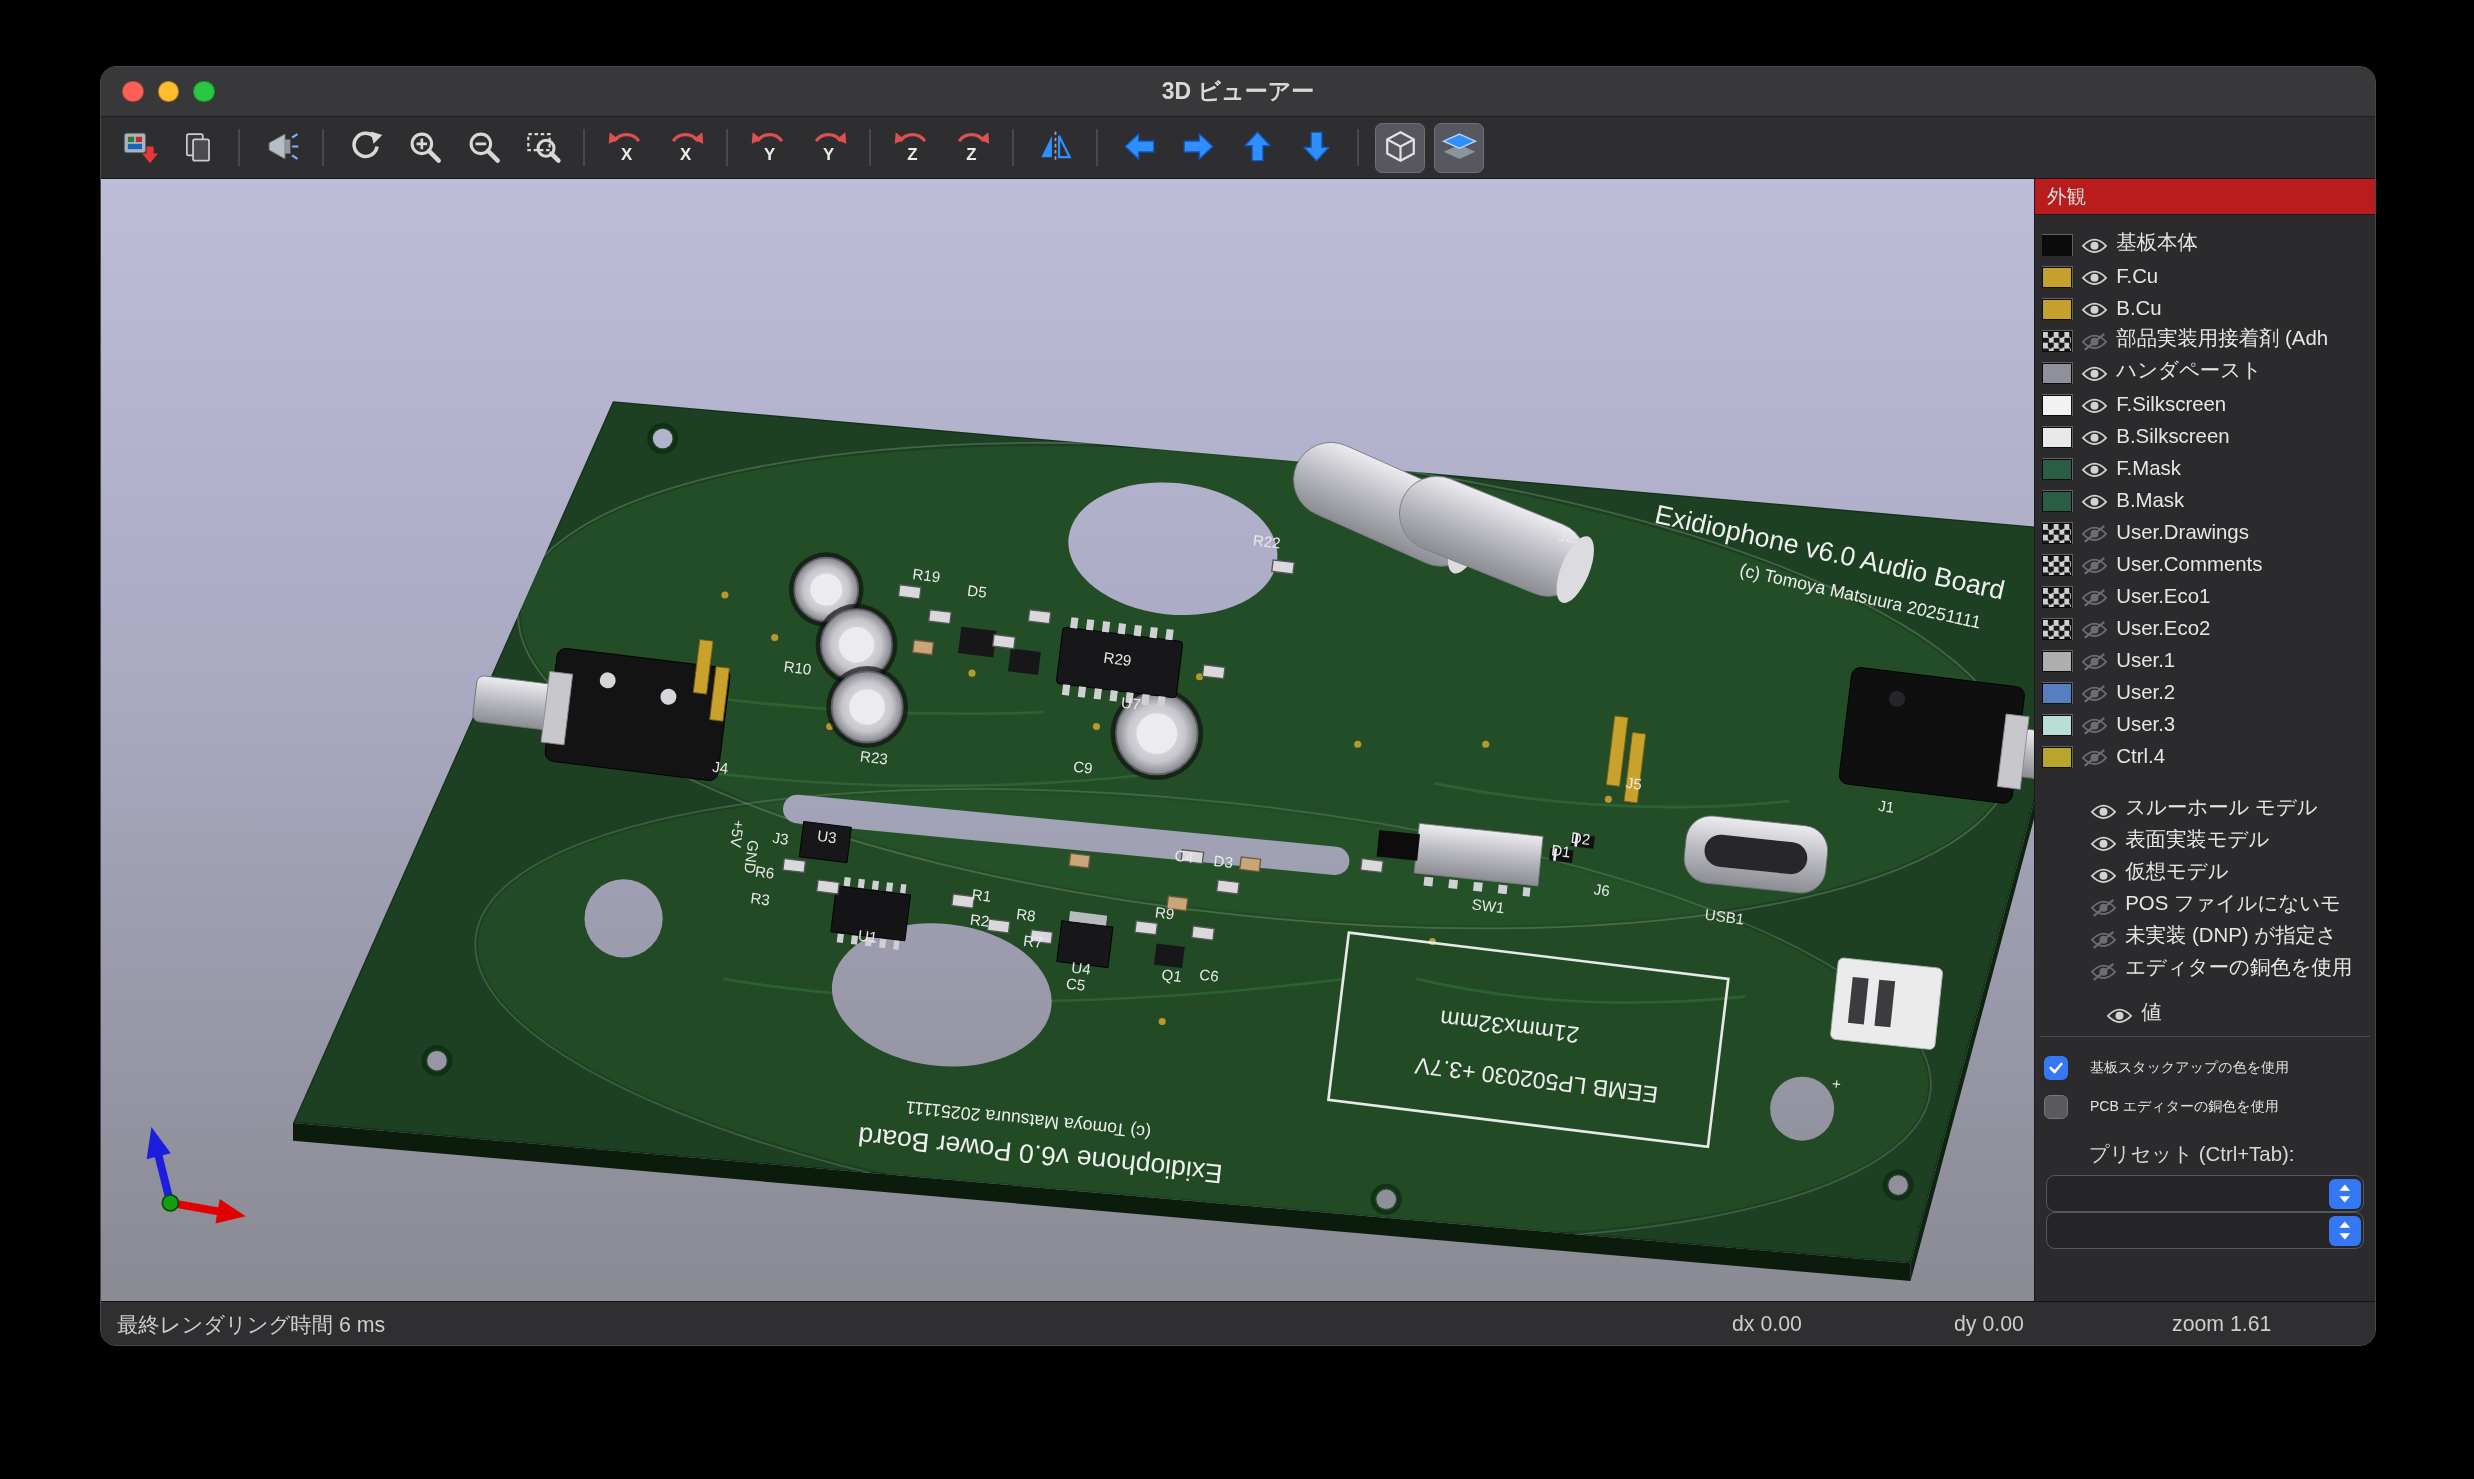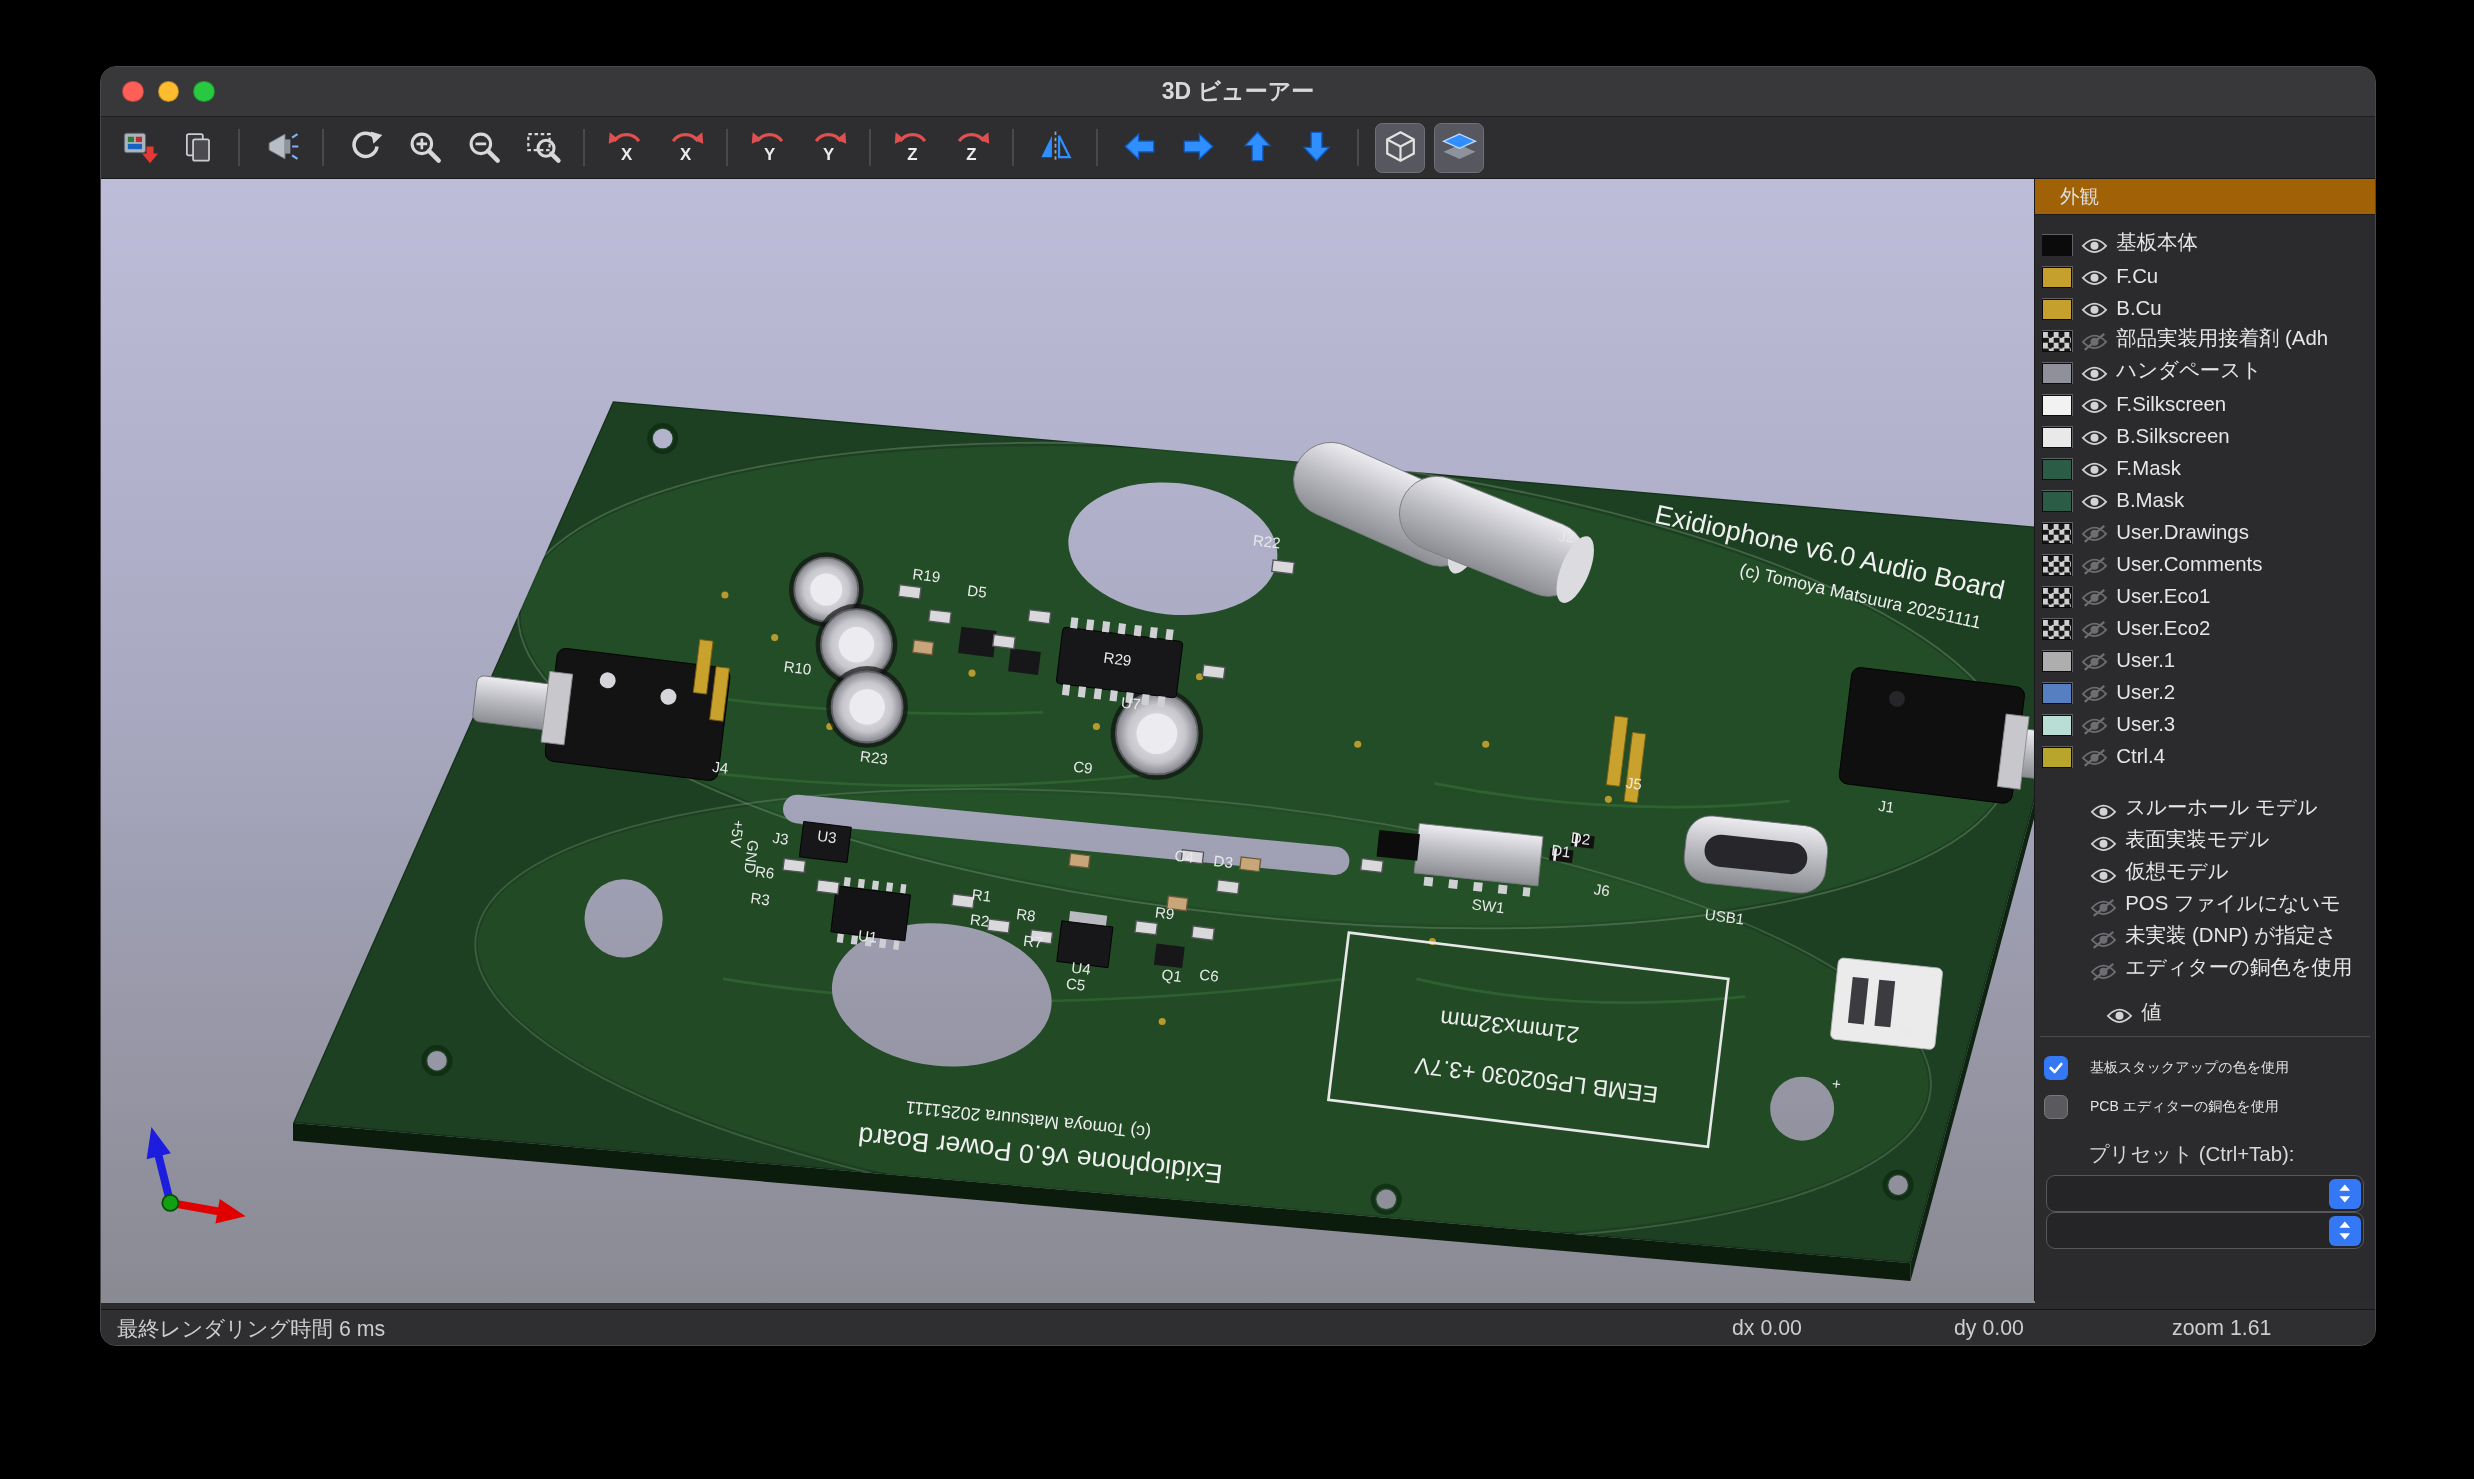--- a/index.html
+++ b/index.html
@@ -15,38 +15,38 @@
   .tb-btn svg{width:39px;height:39px;}
   .tb-sep{width:1.8px;height:37px;background:#49494d;margin:0 7.1px;flex:0 0 auto;}
   .viewport{position:absolute;left:0;top:112px;width:1934px;height:1124px;background:linear-gradient(180deg,#bdbdd9 0%,#a9a9c2 45%,#8a8a93 100%);}
   .board-svg{position:absolute;inset:0;}
   .board-svg text{font-family:"Liberation Sans",sans-serif;}
   .des{font-size:17px;fill:#e9e9e9;text-anchor:middle;font-family:"DejaVu Sans Mono",monospace;}
   .silk30{font-size:30px;fill:#f0f0f0;text-anchor:middle;}
   .silk26{font-size:26px;fill:#ededed;text-anchor:middle;}
   .silk20{font-size:20px;fill:#ededed;text-anchor:middle;}
   .sidepanel{position:absolute;right:0;top:112px;bottom:44px;width:341px;background:#2b2b2d;border-left:1.8px solid #1b1b1d;overflow:hidden;}
-  .panel-header{height:36px;background:#a16207;border-bottom:0.9px solid #1e1e20;color:#dedede;font-size:19.6px;display:flex;align-items:center;padding:0 25px;}
+  .panel-header{height:36px;background:#b91c1c;border-bottom:0.9px solid #1e1e20;color:#dedede;font-size:19.6px;display:flex;align-items:center;padding:0 12px;}
   .rows{padding:9px 3.6px 0 7.1px;}
   .row{display:flex;align-items:flex-end;height:32px;gap:7.1px;color:#e6e6e6;font-size:20.4px;white-space:nowrap;overflow:hidden;}
   .swatch{width:30px;height:21.3px;border:0.9px solid #0c0c0c;outline:0.9px solid #616165;flex:0 0 auto;}
   .checker{background-color:#555;background:repeating-conic-gradient(#161616 0% 25%,#cfcfcf 0% 50%) 0 0/10.7px 10.7px;}
   .eye{width:30px;display:flex;justify-content:center;flex:0 0 auto;}
   .spacer{width:30px;flex:0 0 auto;}
   .gap-top{margin-top:12.4px;padding-left:16px;}
   .divider{height:0.9px;background:#49494b;margin:10.7px 5.3px;}
   .chk-row{display:flex;align-items:center;gap:22px;height:39px;padding:0 9px;color:#e2e2e2;font-size:14px;white-space:nowrap;overflow:hidden;}
   .chk{width:24px;height:24px;border-radius:6.2px;flex:0 0 auto;display:flex;align-items:center;justify-content:center;}
   .chk.on{background:#3478f6;}
   .chk.off{background:#5a5a5e;border:0.9px solid #78787c;}
   .combo-label{color:#d8d8d8;font-size:20.4px;padding:14.2px 10.7px 7.1px;margin-left:43px;}
   .combo{margin:0 10.7px;height:37px;background:#252527;border:0.9px solid #58585c;border-radius:9px;display:flex;align-items:center;padding:2.7px 2.7px 2.7px 10.7px;}
   .combo-value{flex:1;color:#e6e6e6;font-size:19.6px;}
   .stepper{width:32px;height:30px;background:#3478f6;border-radius:6.2px;display:flex;align-items:center;justify-content:center;flex:0 0 auto;}
-  .statusbar{position:absolute;left:0;bottom:0;width:100%;height:36px;background:#2f2f31;border-top:0.9px solid #141416;color:#cdcdcd;font-size:21.3px;margin-top:10px;}
+  .statusbar{position:absolute;left:0;bottom:0;width:100%;height:44px;background:#2f2f31;border-top:0.9px solid #141416;color:#cdcdcd;font-size:21.3px;margin-top:10px;}
   .statusbar span{position:absolute;top:50%;transform:translateY(-50%);white-space:nowrap;}
   .st-left{left:16px;}.st-dx{left:1631px;}.st-dy{left:1853px;}.st-zoom{left:2071px;}
 </style>
 </head>
 <body>
 
 <div class="window">
 
   <div class="titlebar">
     <div class="traffic">

